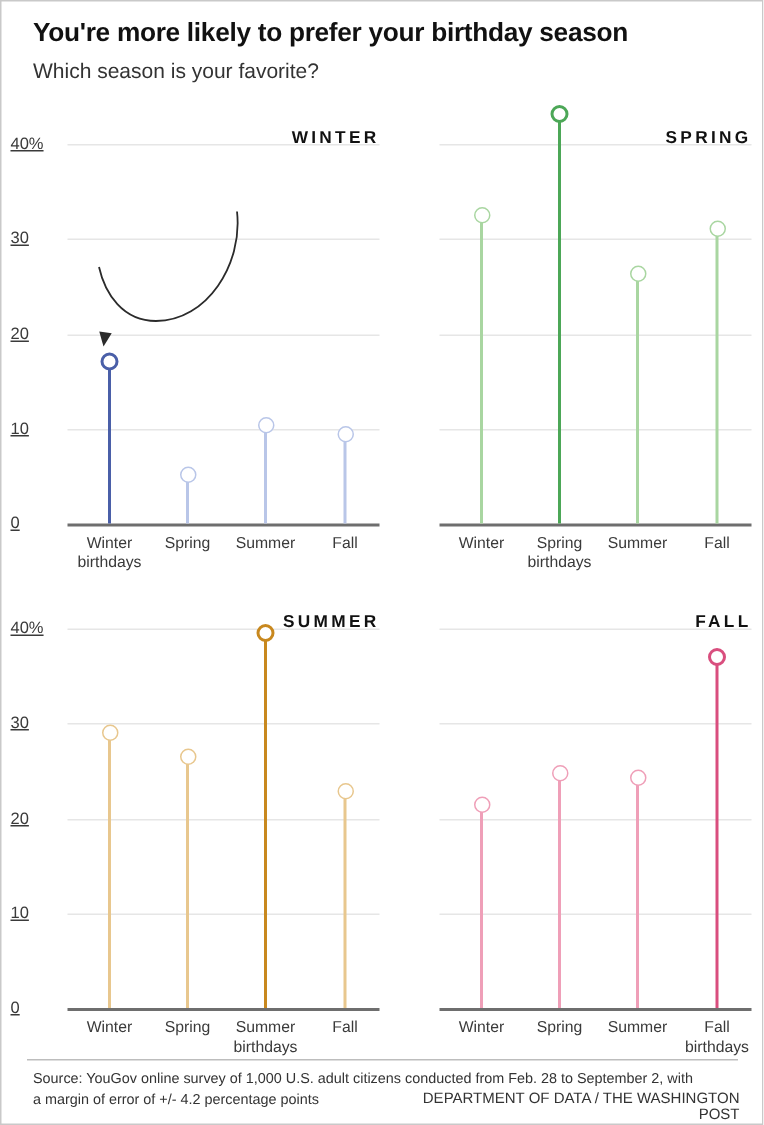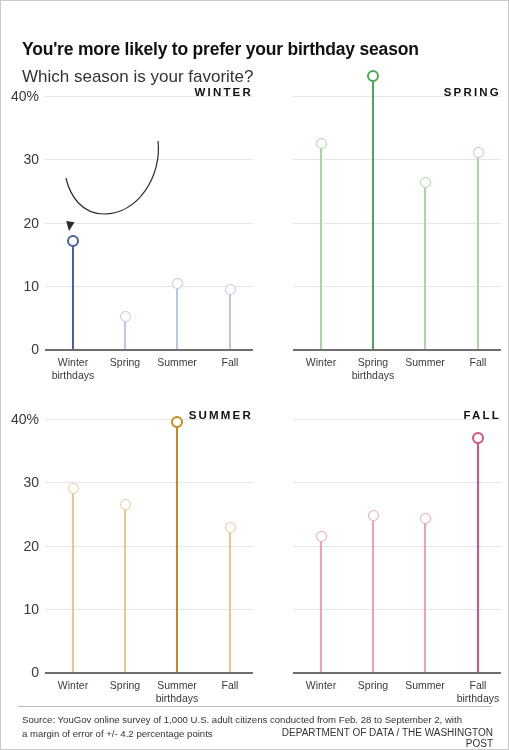--- a/index.html
+++ b/index.html
@@ -24,24 +24,23 @@
     left: 21px;
     top: 10px;
     width: 470px;
   }
   #chart-title {
     font-size: 17.5px;
     font-weight: bold;
     color: #111111;
     letter-spacing: -0.2px;
     line-height: 1.2;
-    margin-top: 28px;
   }
   #chart-subtitle {
-    font-size: 17px;
+    font-size: 14px;
     color: #333333;
     margin-top: 7px;
   }
 
   
   .panel {
     position: absolute;
   }
   .panel-winter  { left: 14px;  top: 84px;  width: 238px; height: 300px; }
   .panel-spring  { left: 262px; top: 84px;  width: 238px; height: 300px; }
@@ -73,24 +72,24 @@
     background: #e6e6e6;
   }
   .axisline {
     position: absolute;
     height: 1.5px;
     background: #6e6e6e;
   }
 
   .ytick {
     position: absolute;
-    font-size: 14px;
+    font-size: 11px;
     color: #3a3a3a;
-    text-align: right;
     transform: translateY(-50%);
+    text-decoration: underline;
   }
 
   
   .stem {
     position: absolute;
     width: 2px;
     border-radius: 0;
   }
   .stem.bold { width: 2.6px; }
   .dot {

